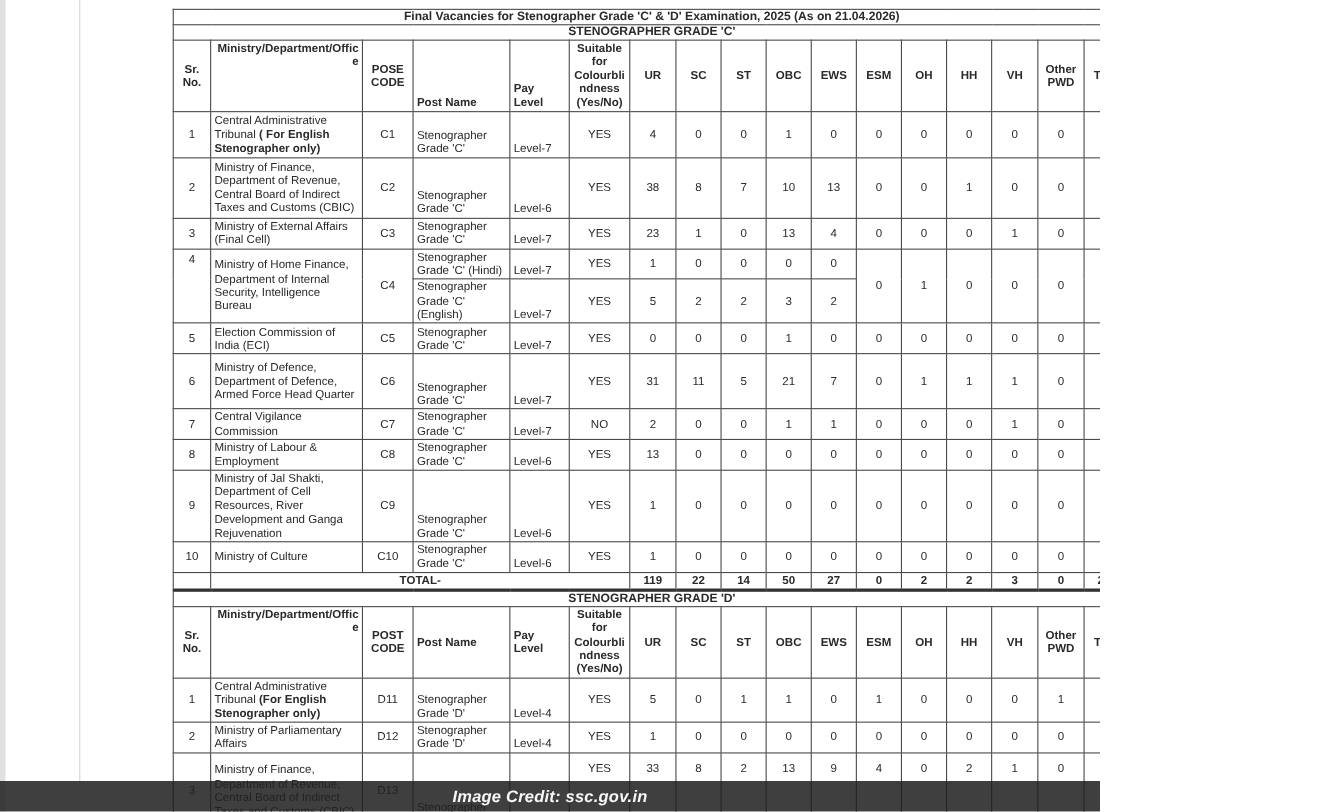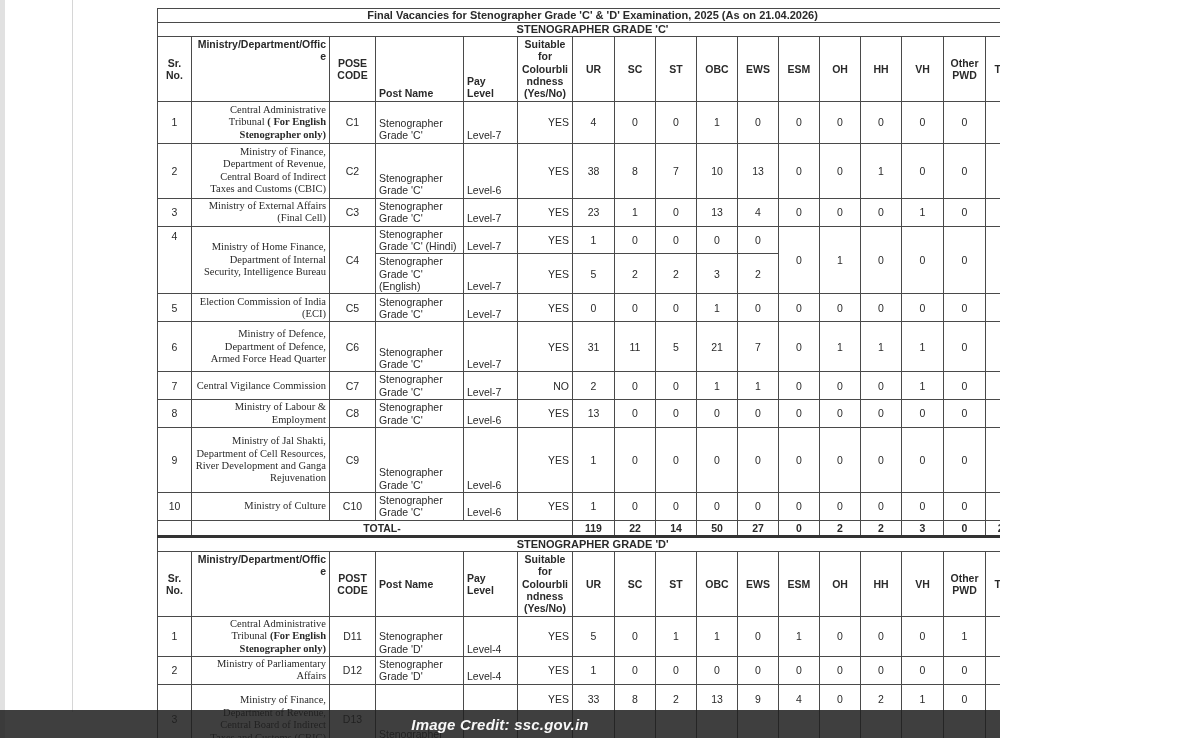--- a/index.html
+++ b/index.html
@@ -12,24 +12,24 @@
   .doc.t2{top:536px;}
   table{border-collapse:collapse;table-layout:fixed;width:870px;}
   td{border:1px solid #4a4a4a;padding:1px 3px;font-size:10.5px;line-height:1.18;
      vertical-align:middle;overflow:hidden;word-wrap:break-word;color:#2a2a2a;}
   .t2 table{border-top:2px solid #333;}
   td.title{font-weight:bold;text-align:center;font-size:11px;padding:0 2px;}
   td.hdr{font-weight:bold;text-align:center;white-space:pre-line;font-size:10.5px;}
   td.hdr-ministry{font-weight:bold;text-align:right;vertical-align:top;white-space:pre-line;margin-left:20px;}
   td.hdr-bottom{vertical-align:bottom;text-align:left;}
   td.sr{text-align:center;}
-  td.ministry{text-align:right;font-family:Liberation Serif, serif;}
+  td.ministry{text-align:left;}
   td.code{text-align:center;}
   td.post,td.pay{vertical-align:bottom;text-align:left;}
-  td.yno{text-align:right;}
+  td.yno{text-align:center;}
   td.num{text-align:center;font-size:10.5px;}
   td.tot{text-align:center;font-weight:bold;}
   td.vtop{vertical-align:top;padding-top:3px;}
   tr.totalrow td{font-weight:bold;border-bottom:2px solid #333;}
   td.tlabel{text-align:center;font-weight:bold;margin-top:20px;}
   .b{font-weight:bold;}
   .credit-bar{position:absolute;left:0;bottom:0;width:100%;height:28px;
       background:rgba(32,32,32,0.86);display:flex;align-items:center;justify-content:center;z-index:9;}
   .credit-text{color:#f7f7f7;font-size:15px;font-weight:bold;letter-spacing:.2px;font-style:italic;}
 </style>

